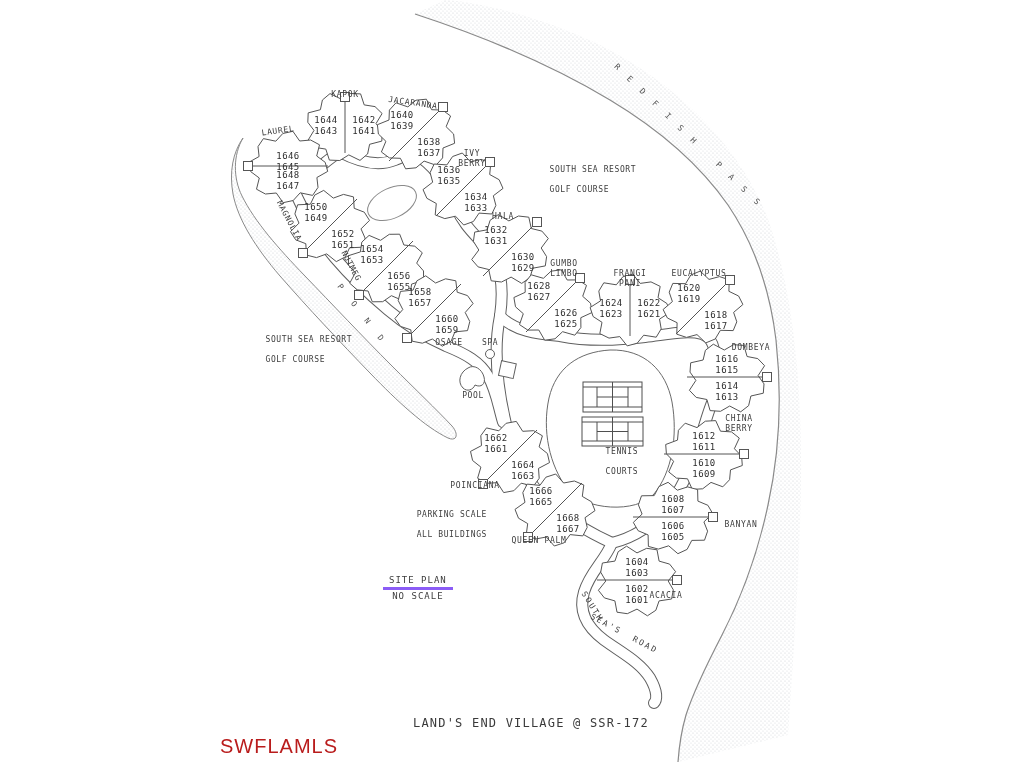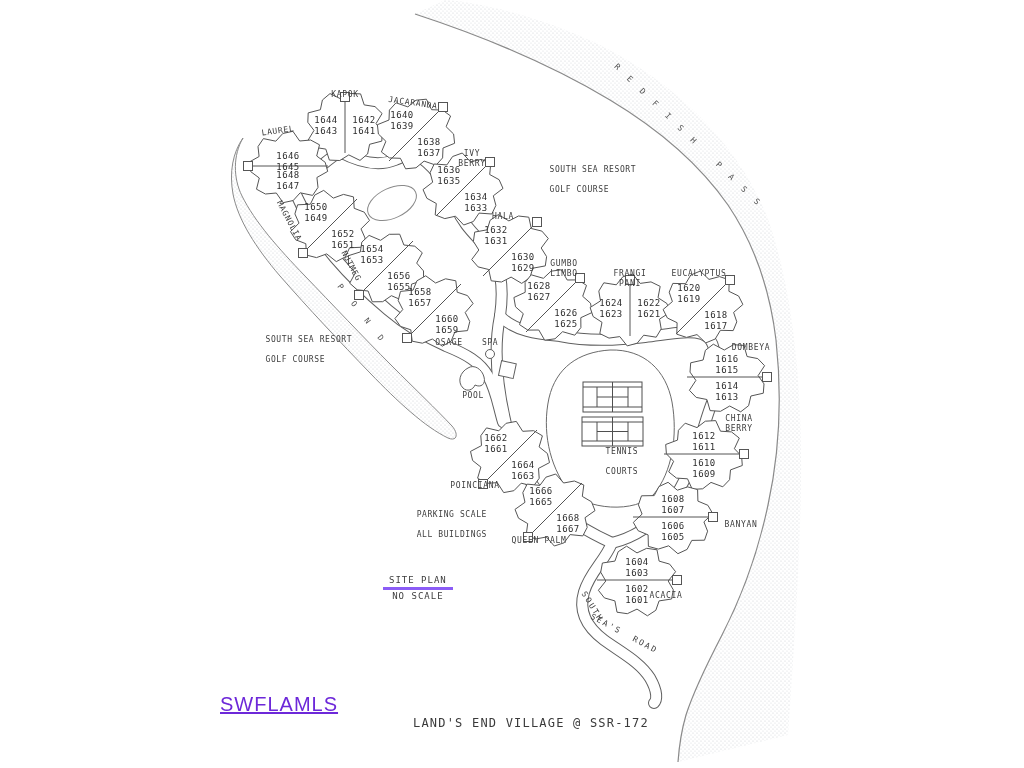--- a/index.html
+++ b/index.html
@@ -14,22 +14,22 @@
   .pair{position:absolute;width:40px;text-align:center;font:9px/10.5px "DejaVu Sans Mono",monospace;
         color:#2e2e2e;transform:translate(-50%,-50%);letter-spacing:.4px;}
   .pair span{display:block;}
   .bname{position:absolute;font:8px/9.5px "DejaVu Sans Mono",monospace;letter-spacing:.7px;color:#3d3d3d;
          text-align:center;white-space:pre-line;transform:translate(-50%,-50%);}
   #site-plan-block{position:absolute;left:383px;top:574px;z-index:3;font:9px/12px "DejaVu Sans Mono",monospace;
          color:#3d3d3d;letter-spacing:1px;text-align:center;}
   #site-plan-block .u{border-bottom:3px solid #8b5cf6;padding:0 6px 1px 6px;display:inline-block;}
   #title-block{position:absolute;left:413px;top:716px;z-index:3;color:#3a3a3a;
          font:12px/15px "DejaVu Sans Mono",monospace;letter-spacing:1.2px;}
-  #watermark{position:absolute;left:220px;top:693px;z-index:4;color:#6d28d9;
-         font:20px/22px "Liberation Sans",sans-serif;letter-spacing:1px;text-decoration:underline;}
+  #watermark{position:absolute;left:220px;top:735px;z-index:4;color:#b91c1c;
+         font:20px/22px "Liberation Sans",sans-serif;letter-spacing:1px;}
 </style>
 </head>
 <body>
 
 <div id="stage">
 
   <svg id="terrain" width="1024" height="768" viewBox="0 0 1024 768">
     <defs>
       <pattern id="hatch" width="4" height="4" patternUnits="userSpaceOnUse">
         <circle cx="1" cy="1" r="0.6" fill="#c9cdd2"></circle>

